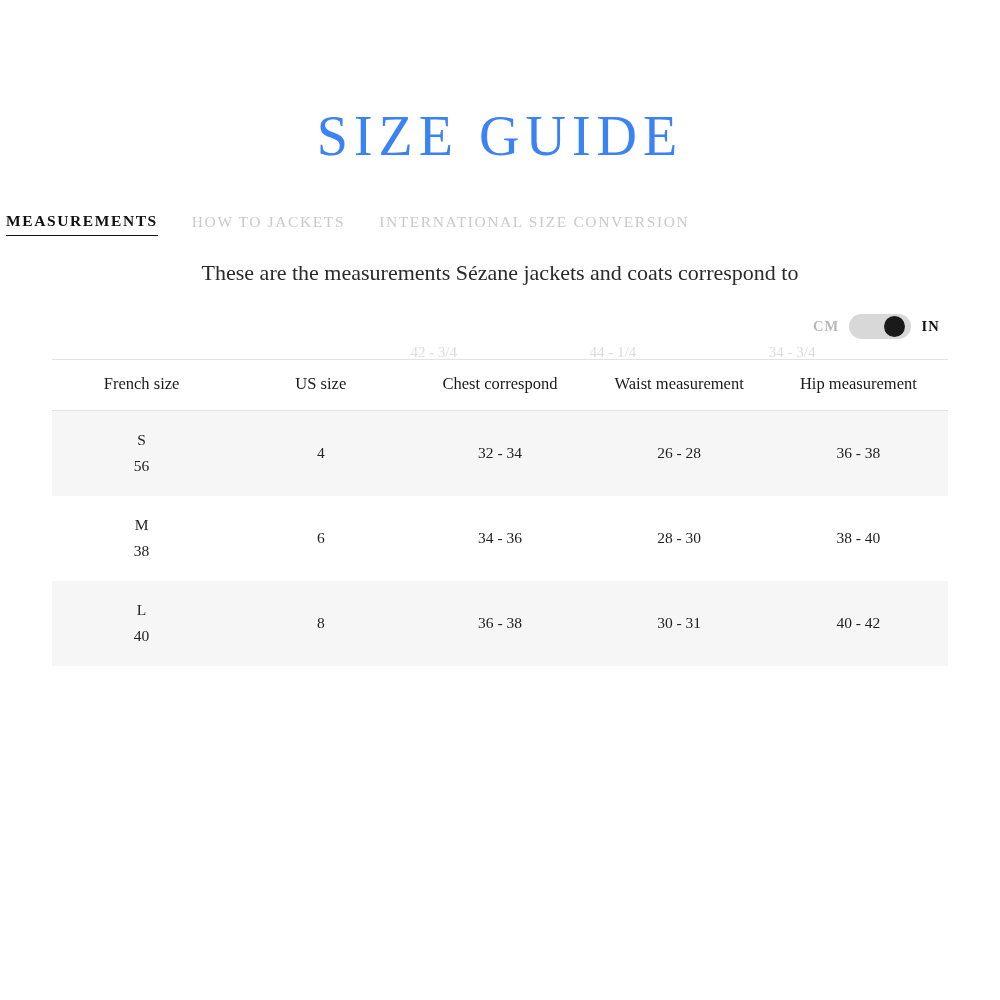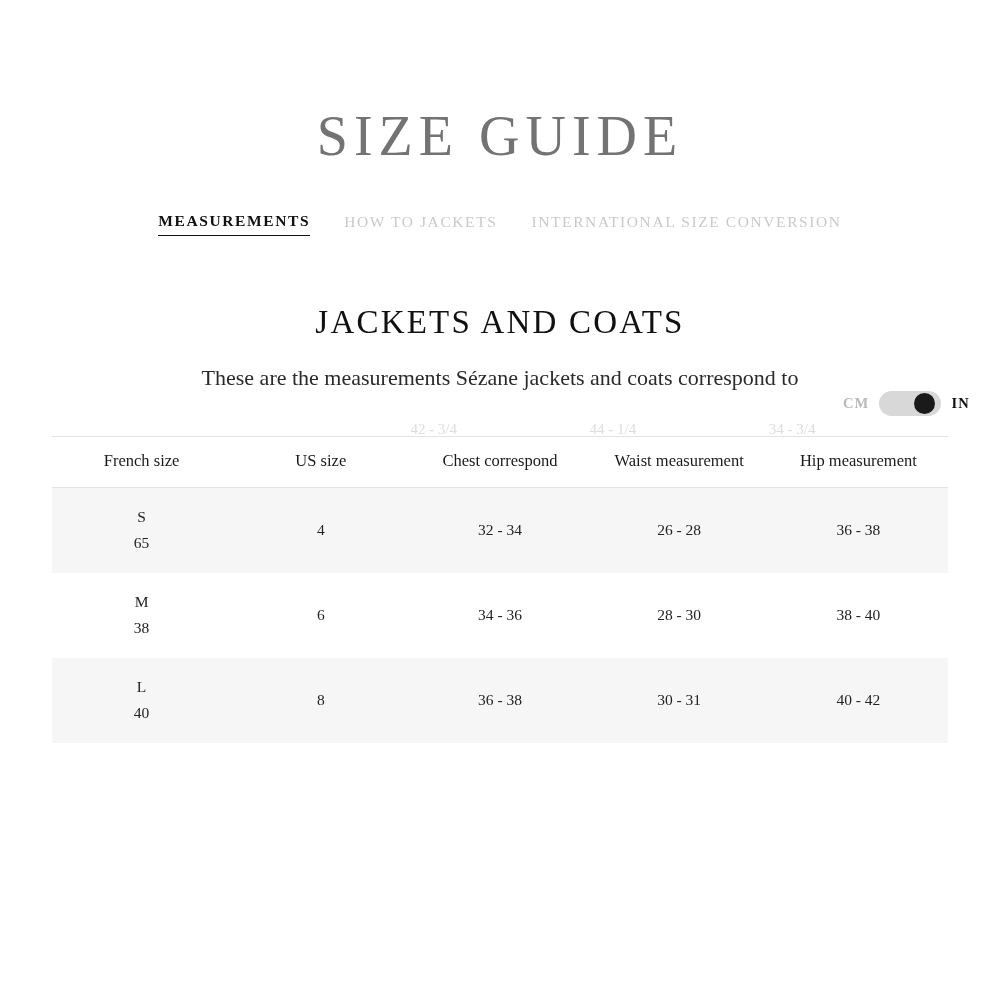--- a/index.html
+++ b/index.html
@@ -20,33 +20,33 @@
     overflow: hidden;
   }
 
   
   .guide-title {
     text-align: center;
     font-family: "Liberation Serif", serif;
     font-size: 56px;
     letter-spacing: 6px;
     font-weight: 400;
-    color: #737373;
+    color: #3b82f6;
     margin: 0;
     padding-top: 108px;
     line-height: 1;
   }
 
   
   .tabs {
     display: flex;
-    justify-content: center;
     align-items: flex-end;
     gap: 34px;
     margin-top: 48px;
+    margin-left: 6px;
   }
   .tab {
     font-family: "Liberation Serif", serif;
     font-size: 15.5px;
     letter-spacing: 1.6px;
     color: #c9c9c9;
     padding-bottom: 5px;
     cursor: pointer;
     white-space: nowrap;
   }
@@ -75,21 +75,22 @@
     margin: 0;
     padding-top: 24px;
   }
 
   
   .unit-row {
     display: flex;
     justify-content: flex-end;
     align-items: center;
     gap: 10px;
-    padding-right: 30px;
+    padding-right: 60px;
+    margin-top: 28px;
   }
   .unit-label {
     font-family: "Liberation Serif", serif;
     font-size: 14.5px;
     font-weight: bold;
     letter-spacing: 1.2px;
     color: #111;
   }
   .unit-label.inactive { color: #b9b9b9; }
   .switch {
@@ -168,21 +169,20 @@
 <div class="page">
 
   <h1 class="guide-title">SIZE GUIDE</h1>
 
   <div class="tabs">
     <div class="tab active">MEASUREMENTS</div>
     <div class="tab">HOW TO JACKETS</div>
     <div class="tab">INTERNATIONAL SIZE CONVERSION</div>
   </div>
 
-  <h2 class="section-title">JACKETS AND COATS</h2>
   <p class="section-sub">These are the measurements Sézane jackets and coats correspond to</p>
 
   <div class="unit-row">
     <span class="unit-label inactive">CM</span>
     <div class="switch">
       <div class="knob"></div>
     </div>
     <span class="unit-label">IN</span>
   </div>
 
@@ -209,21 +209,21 @@
           <th>
             <span class="ghost-row">34 - 3/4</span>
             <span>Hip measurement</span>
           </th>
         </tr>
       </thead>
       <tbody>
         <tr class="alt">
           <td class="fr-cell">
             <span class="fr-letter">S</span>
-            <span class="fr-num">65</span>
+            <span class="fr-num">56</span>
           </td>
           <td>4</td>
           <td>32 - 34</td>
           <td>26 - 28</td>
           <td>36 - 38</td>
         </tr>
         <tr>
           <td class="fr-cell">
             <span class="fr-letter">M</span>
             <span class="fr-num">38</span>

